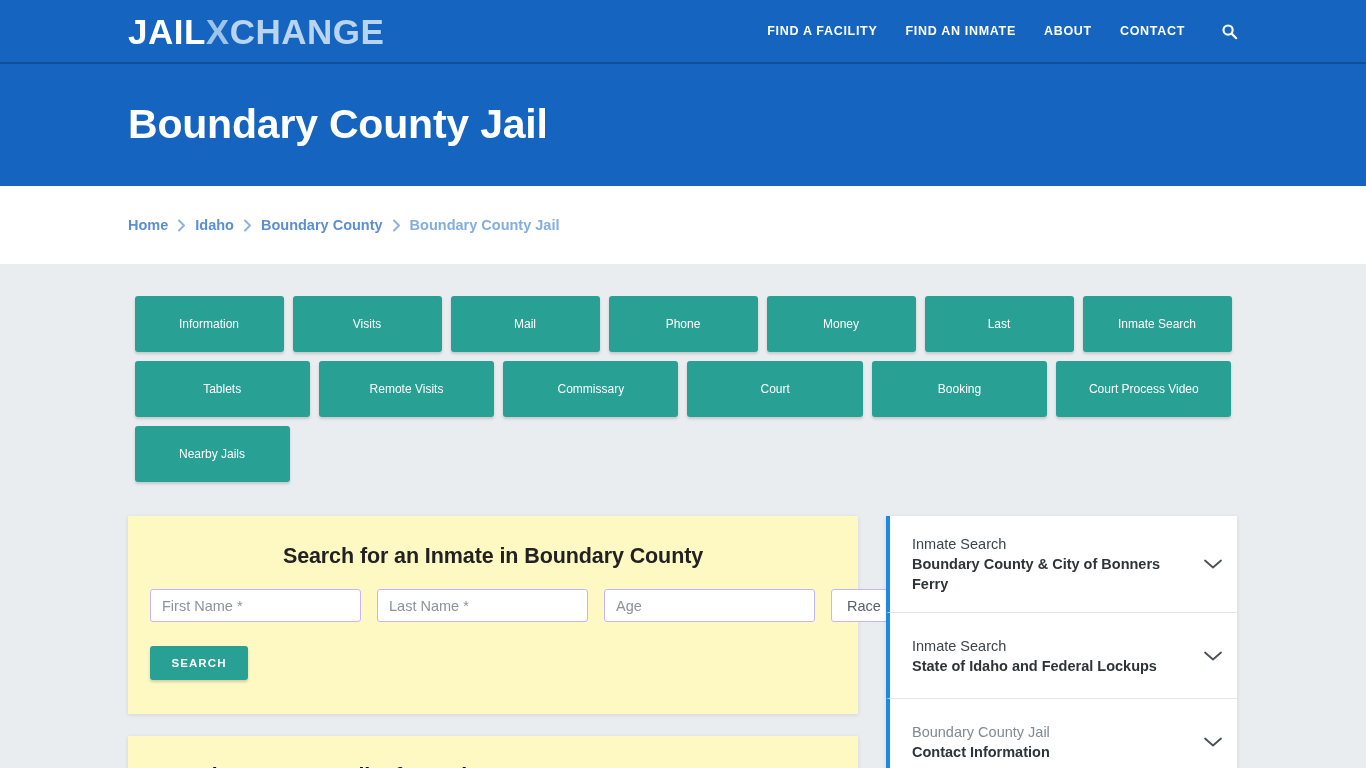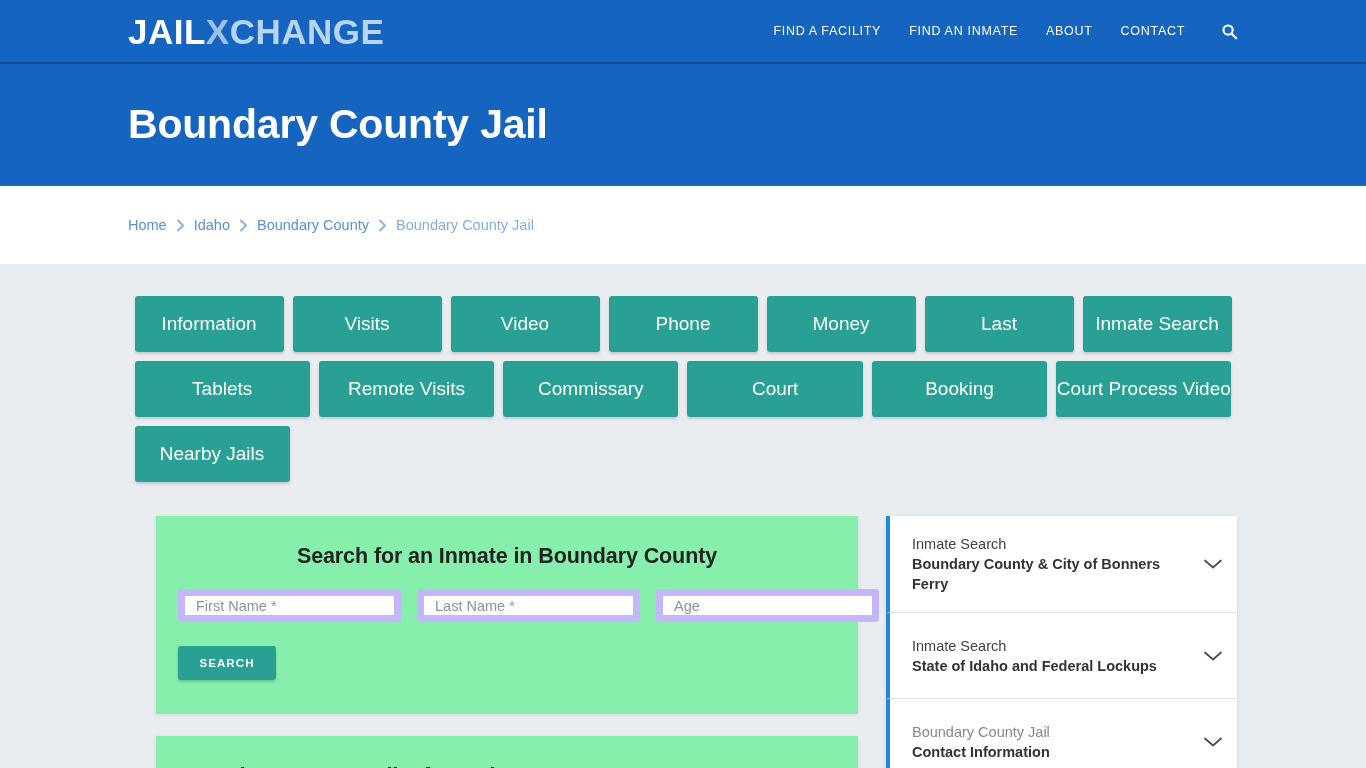--- a/index.html
+++ b/index.html
@@ -42,21 +42,21 @@
 
   .nav {
     margin-left: auto;
     display: flex;
     align-items: center;
     gap: 0;
   }
   .nav-item {
     color: #ffffff;
     font-size: 12.5px;
-    font-weight: normal;
+    font-weight: bold;
     letter-spacing: 0.7px;
     text-transform: uppercase;
     padding: 0 14px;
     cursor: pointer;
     white-space: nowrap;
   }
   .nav-search {
     padding-left: 22px;
     padding-right: 0;
     display: flex;
@@ -86,20 +86,21 @@
     background: #ffffff;
     height: 78px;
     display: flex;
     align-items: center;
     padding: 0 128px;
   }
   .breadcrumb {
     display: flex;
     align-items: center;
     font-size: 14.5px;
+    font-weight: bold;
   }
   .crumb {
     color: #5b8fd4;
     cursor: pointer;
     white-space: nowrap;
   }
   .crumb.current {
     color: #84aee0;
     cursor: default;
   }
@@ -123,21 +124,21 @@
     gap: 9px;
     width: 1097px;
     margin: 0 auto;
   }
   .nav-btn {
     flex: 1 1 0;
     min-width: 0;
     height: 56px;
     background: #28a094;
     color: #ffffff;
-    font-size: 19px;
+    font-size: 12px;
     display: flex;
     align-items: center;
     justify-content: center;
     border-radius: 3px;
     box-shadow: 0 2px 3px rgba(0,0,0,0.16);
     cursor: pointer;
     white-space: nowrap;
     padding: 0 6px;
     border: none;
     font-family: inherit;
@@ -158,43 +159,42 @@
   .body-cols {
     display: flex;
     gap: 28px;
     padding-top: 34px;
     align-items: flex-start;
   }
   .col-main { width: 730px; flex: 0 0 730px; }
   .col-side { width: 351px; flex: 0 0 351px; }
 
   .card {
-    background: #86efac;
+    background: #fef9c3;
     box-shadow: 0 1px 4px rgba(0,0,0,0.10);
-    margin-left: 28px;
   }
 
   .search-card {
     padding: 28px 22px 34px 22px;
   }
   .search-heading {
     text-align: center;
     font-size: 21.5px;
     font-weight: bold;
     color: #222;
     margin-bottom: 20px;
     letter-spacing: -0.1px;
   }
   .search-fields {
     display: flex;
     gap: 16px;
   }
   .field {
     height: 33px;
-    border: 7px solid #c4b5fd;
+    border: 1px solid #c4b5fd;
     border-radius: 3px;
     background: #fff;
     font-size: 14.5px;
     color: #444;
     padding: 0 11px;
     font-family: inherit;
     outline: none;
   }
   .field::placeholder { color: #8d9399; }
   .f-first { flex: 0 0 159px; }
@@ -314,21 +314,21 @@
     <span class="crumb current">Boundary County Jail</span>
   </div>
 </div>
 
 <div class="content">
 
   <div class="btn-grid">
     <div class="btn-row">
       <button class="nav-btn">Information</button>
       <button class="nav-btn">Visits</button>
-      <button class="nav-btn">Video</button>
+      <button class="nav-btn">Mail</button>
       <button class="nav-btn">Phone</button>
       <button class="nav-btn">Money</button>
       <button class="nav-btn">Last</button>
       <button class="nav-btn">Inmate Search</button>
     </div>
     <div class="btn-row">
       <button class="nav-btn">Tablets</button>
       <button class="nav-btn">Remote Visits</button>
       <button class="nav-btn">Commissary</button>
       <button class="nav-btn">Court</button>

